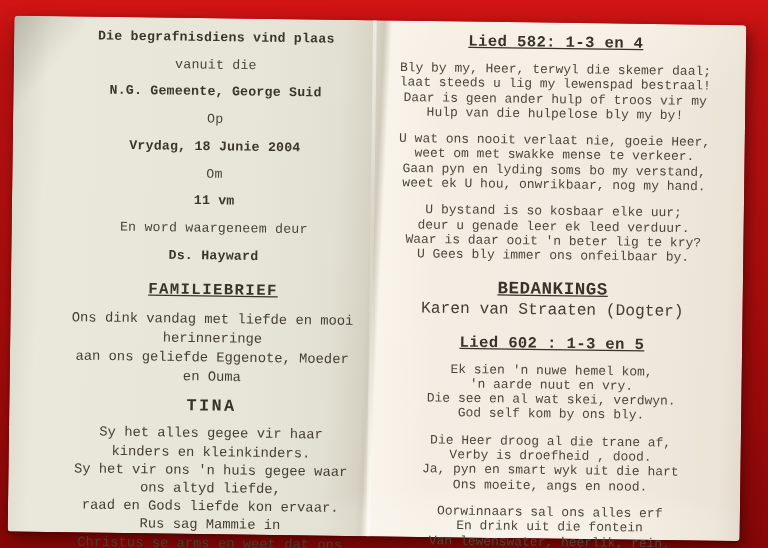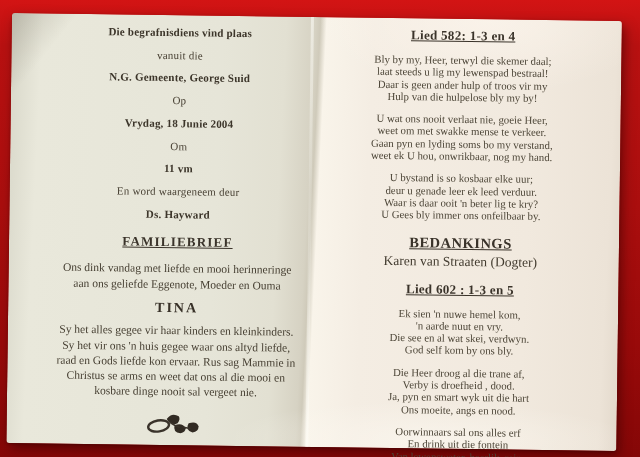--- a/index.html
+++ b/index.html
@@ -4,21 +4,21 @@
 <style>
   html, body { margin: 0; padding: 0; }
   body { width: 640px; height: 457px; overflow: hidden; }
 
   .scene {
     position: relative;
     width: 640px; height: 457px;
     background:
       linear-gradient(180deg, #d31414 0%, #b81111 10%, #aa0e0e 45%, #990a0a 75%, #850707 100%);
     overflow: hidden;
-    font-family: Liberation Serif, serif;
+    font-family: Liberation Mono, monospace;
   }
 
   .paper {
     position: absolute;
     left: 12px; top: 13px;
     width: 610px; height: 430px;
     transform: rotate(0.75deg);
     transform-origin: top left;
     border-radius: 3px;
     background:

